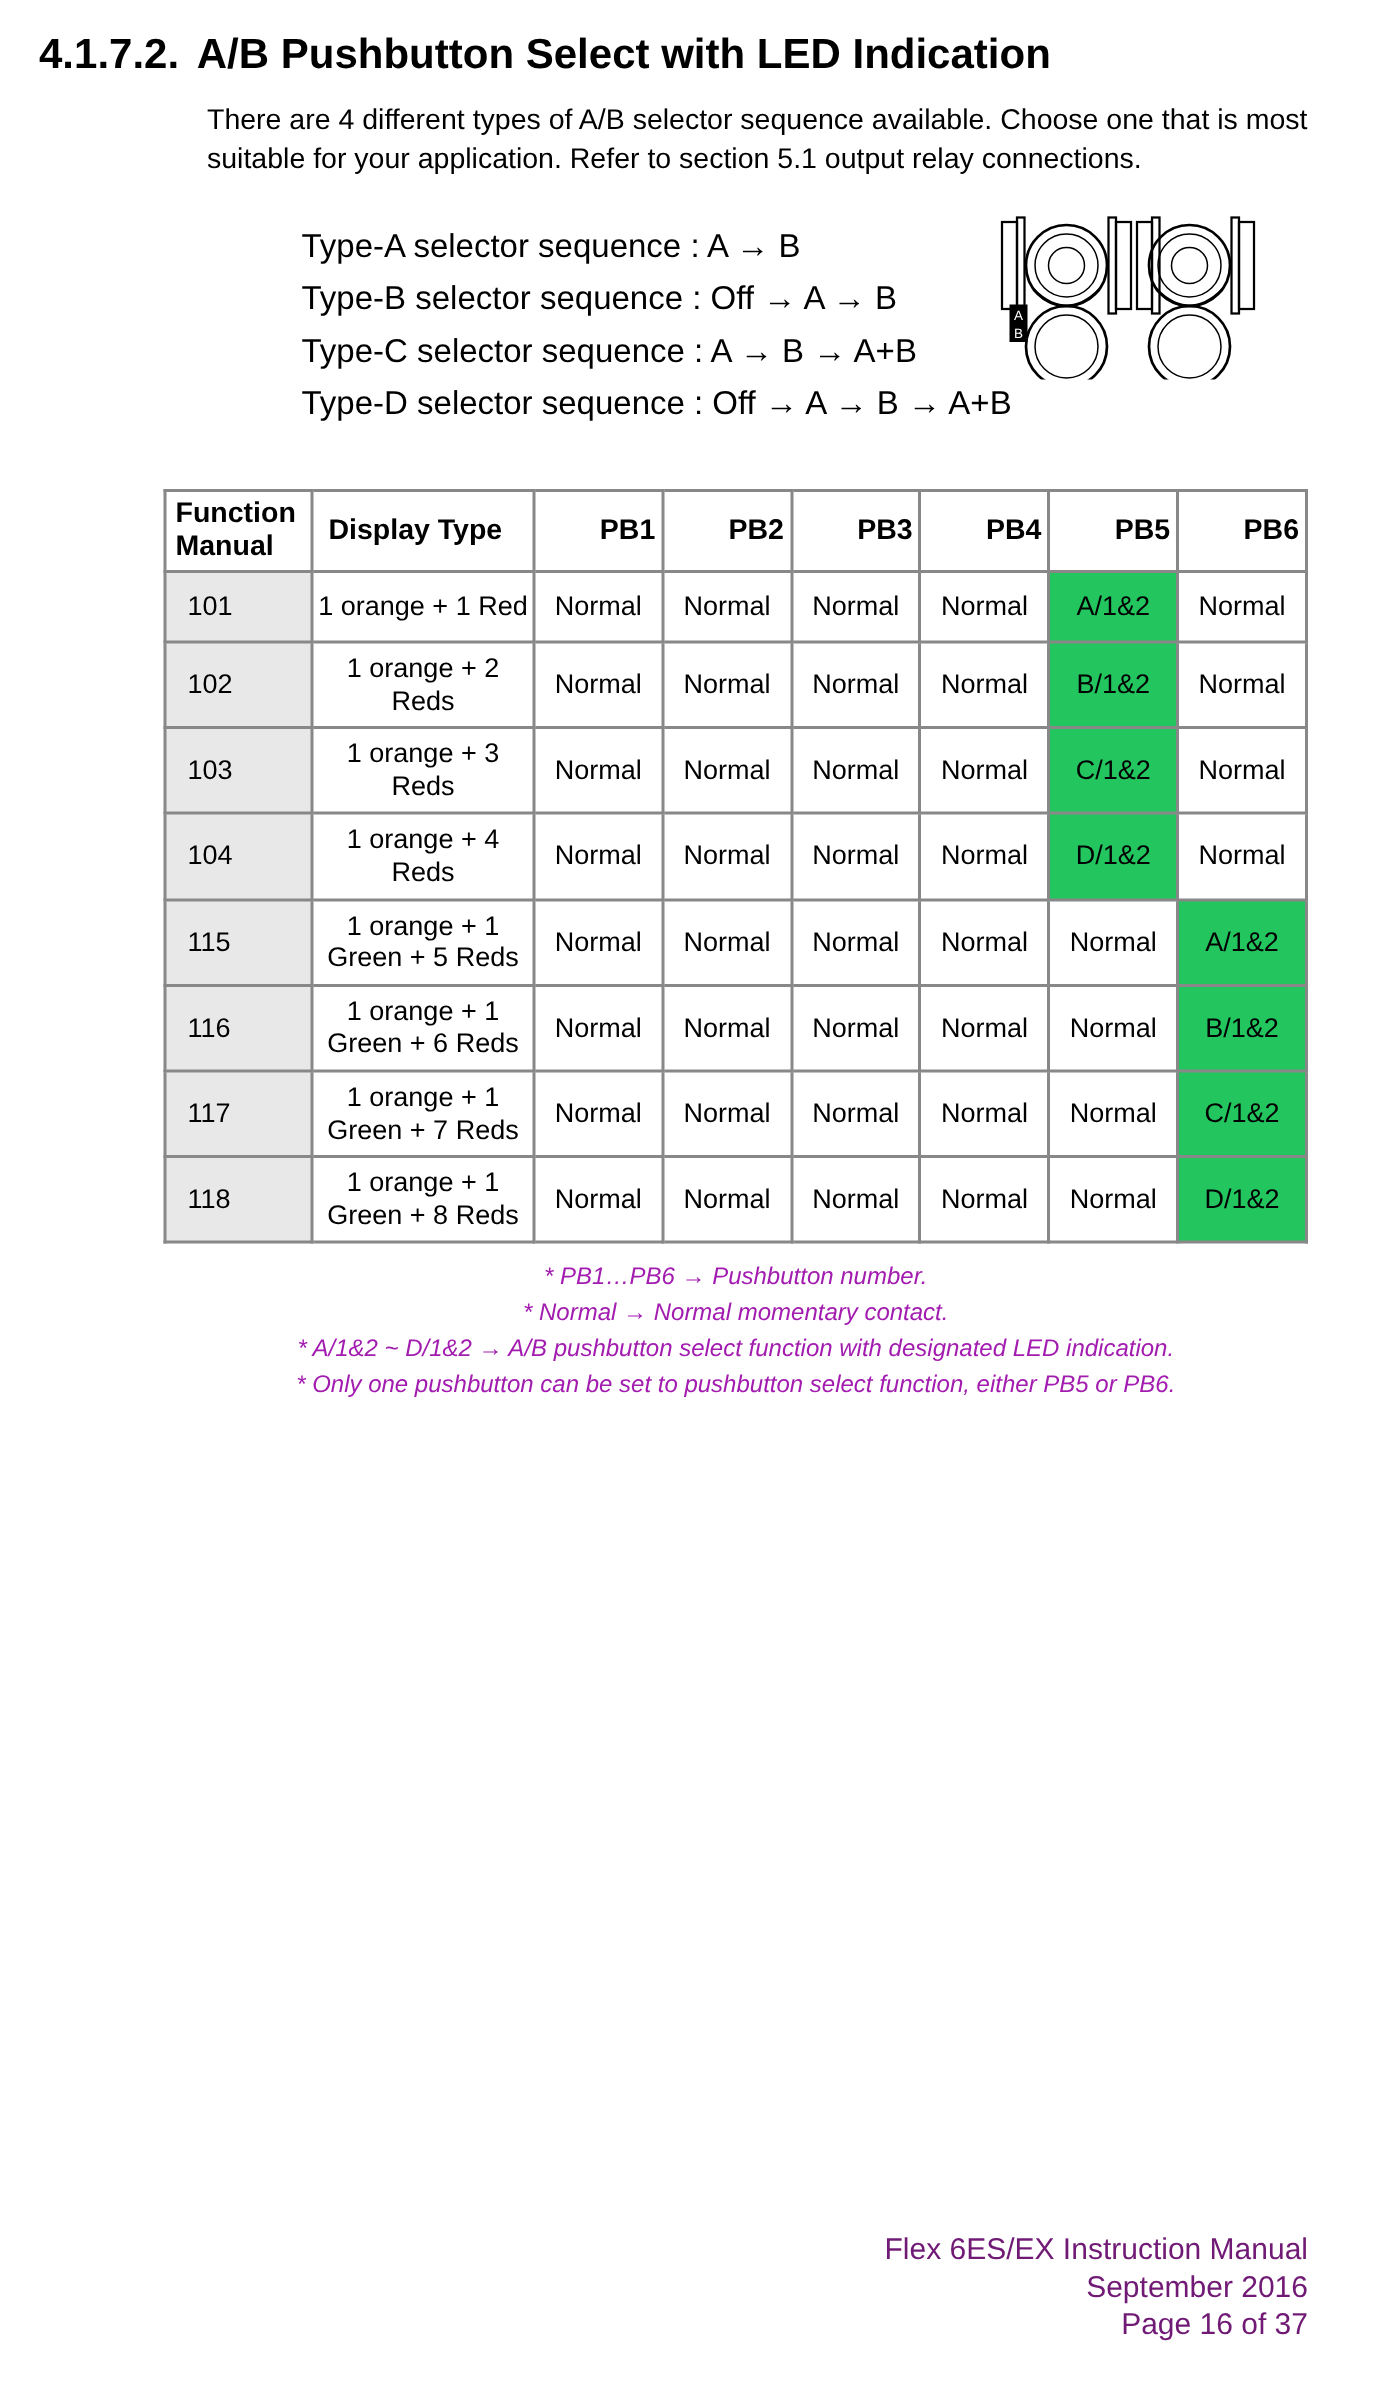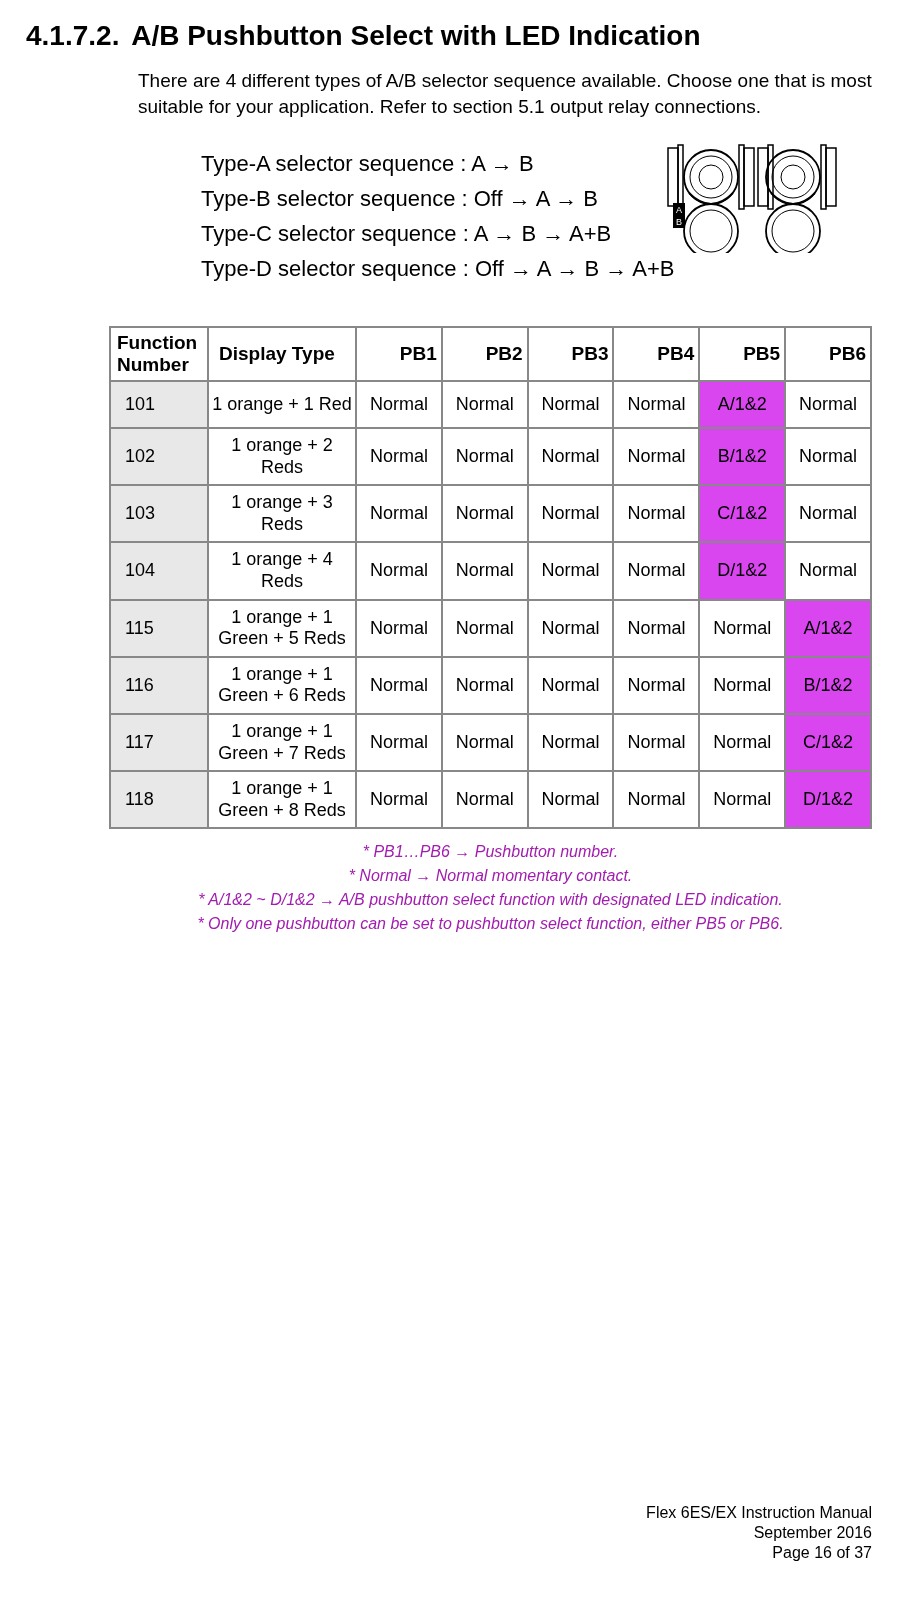--- a/index.html
+++ b/index.html
@@ -95,41 +95,41 @@
       text-align: left;
       padding-left: 14px;
       background: #e8e8e8;
     }
     td.dt-cell {
       text-align: center;
       padding: 6px 2px;
       line-height: 1.2;
     }
     td.highlighted {
-      background: #d946ef;
+      background: #22c55e;
     }
     .footnotes {
       margin-left: 83px;
     }
     .footnote {
       font-size: 16px;
       font-style: italic;
       color: #a21caf;
       margin-bottom: 6px;
       text-align: center;
     }
     .footer {
       position: absolute;
       bottom: 38px;
       right: 48px;
       text-align: right;
     }
     .footer-line {
-      font-size: 16px;
-      color: #000000;
+      font-size: 20px;
+      color: #701a75;
       line-height: 1.25;
     }
   </style>
 </head>
 <body>
 
 <div class="section-title">
   <span class="section-number">4.1.7.2.</span>
   <span class="section-heading">A/B Pushbutton Select with LED Indication</span>
 </div>
@@ -167,21 +167,21 @@
       <text x="17" y="70" font-size="9" fill="#fff" text-anchor="middle" font-family="Arial">A</text>
       <text x="17" y="82" font-size="9" fill="#fff" text-anchor="middle" font-family="Arial">B</text>
     </svg>
   </div>
 </div>
 
 <div class="table-container">
   <table>
     <thead>
       <tr>
-        <th class="fn-header">Function Number</th>
+        <th class="fn-header">Function Manual</th>
         <th class="dt-header">Display Type</th>
         <th class="pb-header">PB1</th>
         <th class="pb-header">PB2</th>
         <th class="pb-header">PB3</th>
         <th class="pb-header">PB4</th>
         <th class="pb-header">PB5</th>
         <th class="pb-header">PB6</th>
       </tr>
     </thead>
     <tbody id="table-body">

